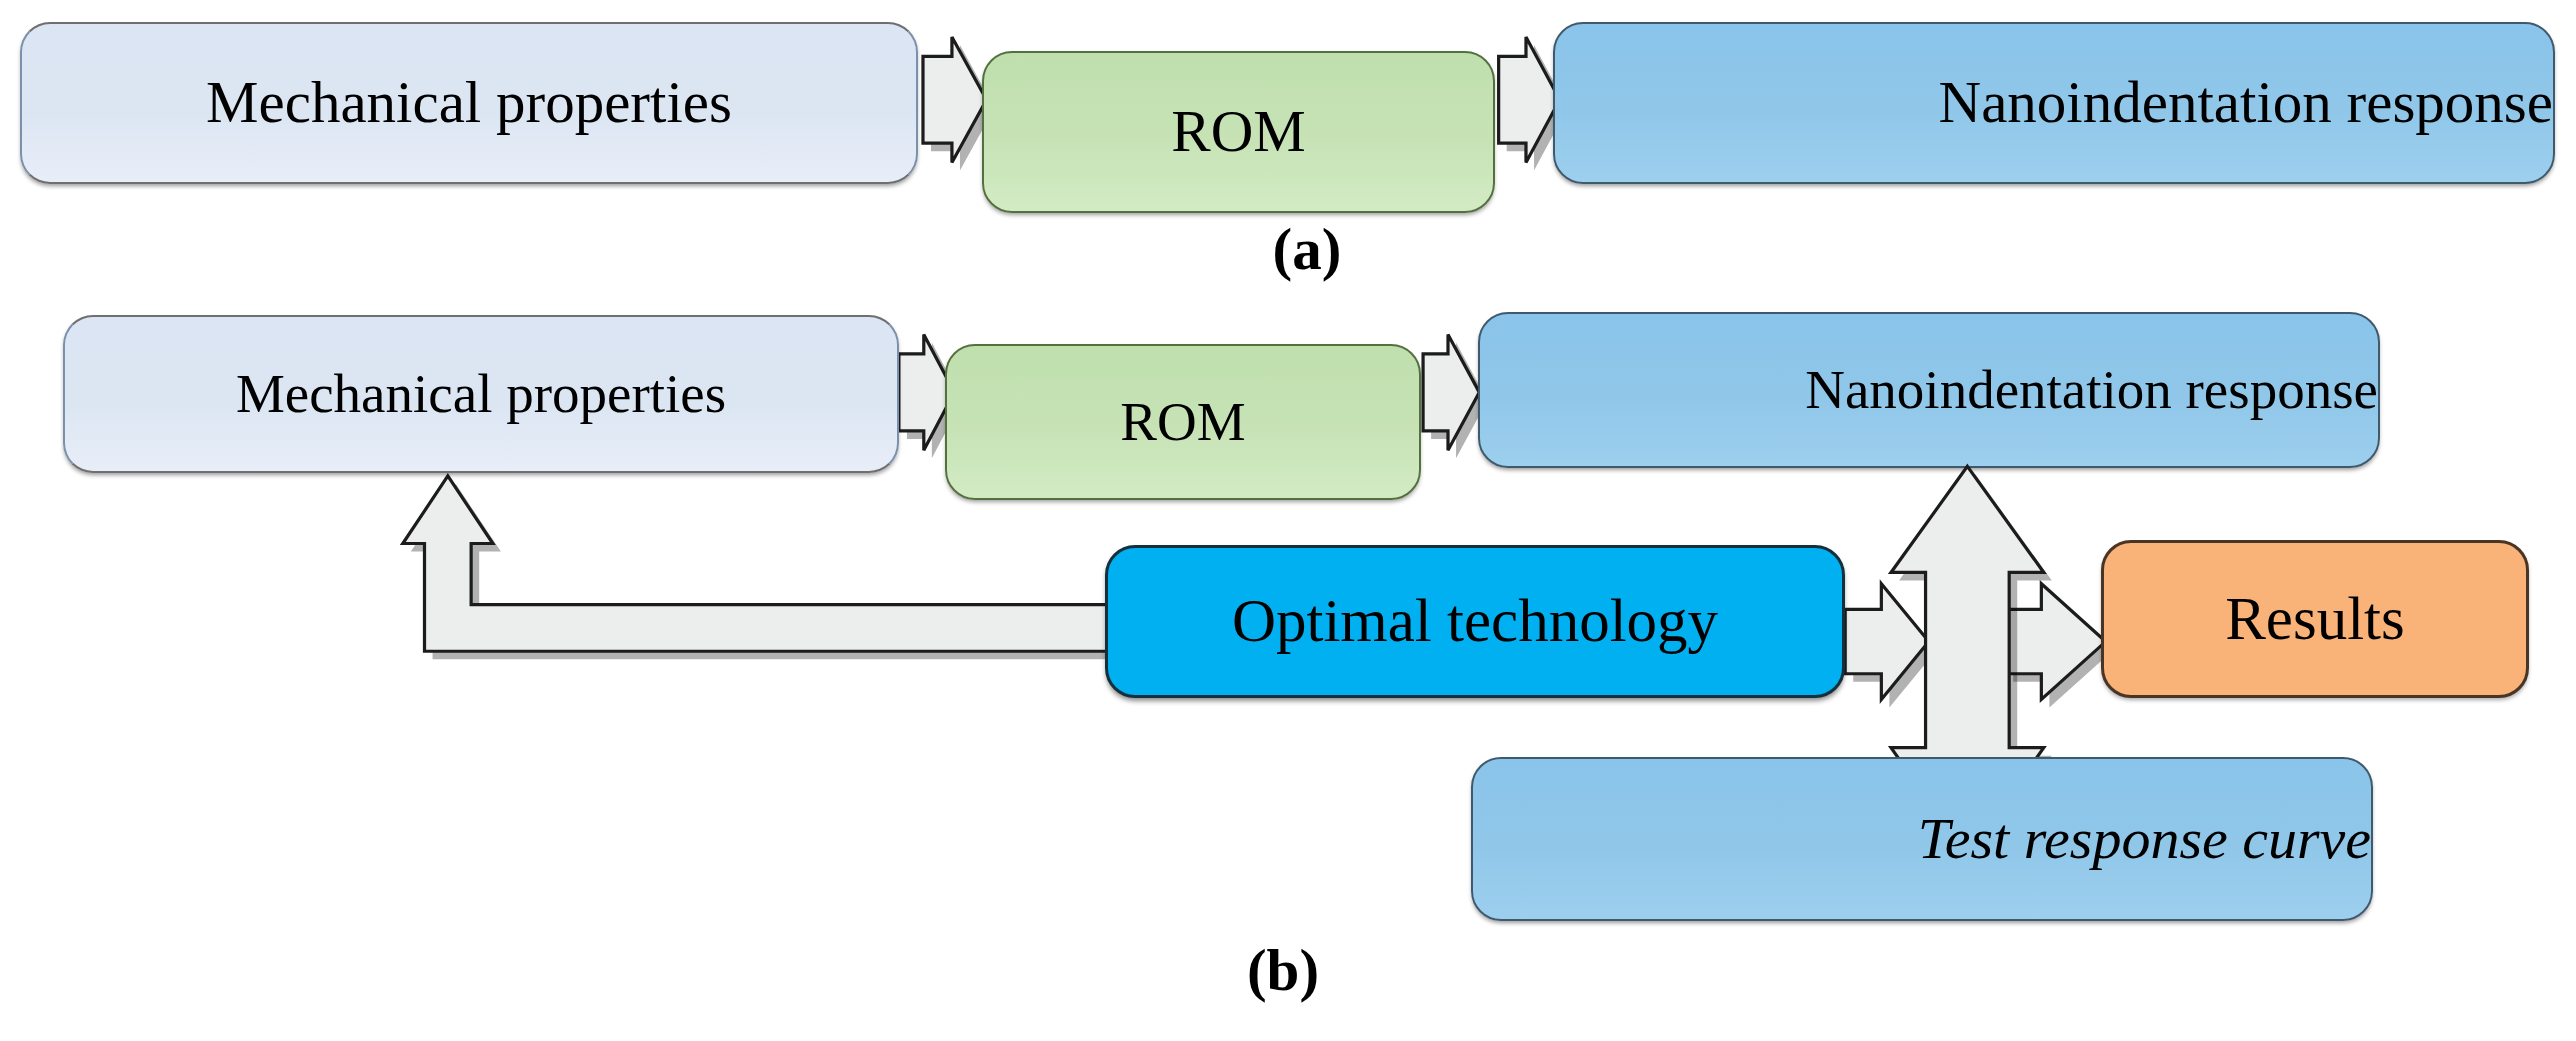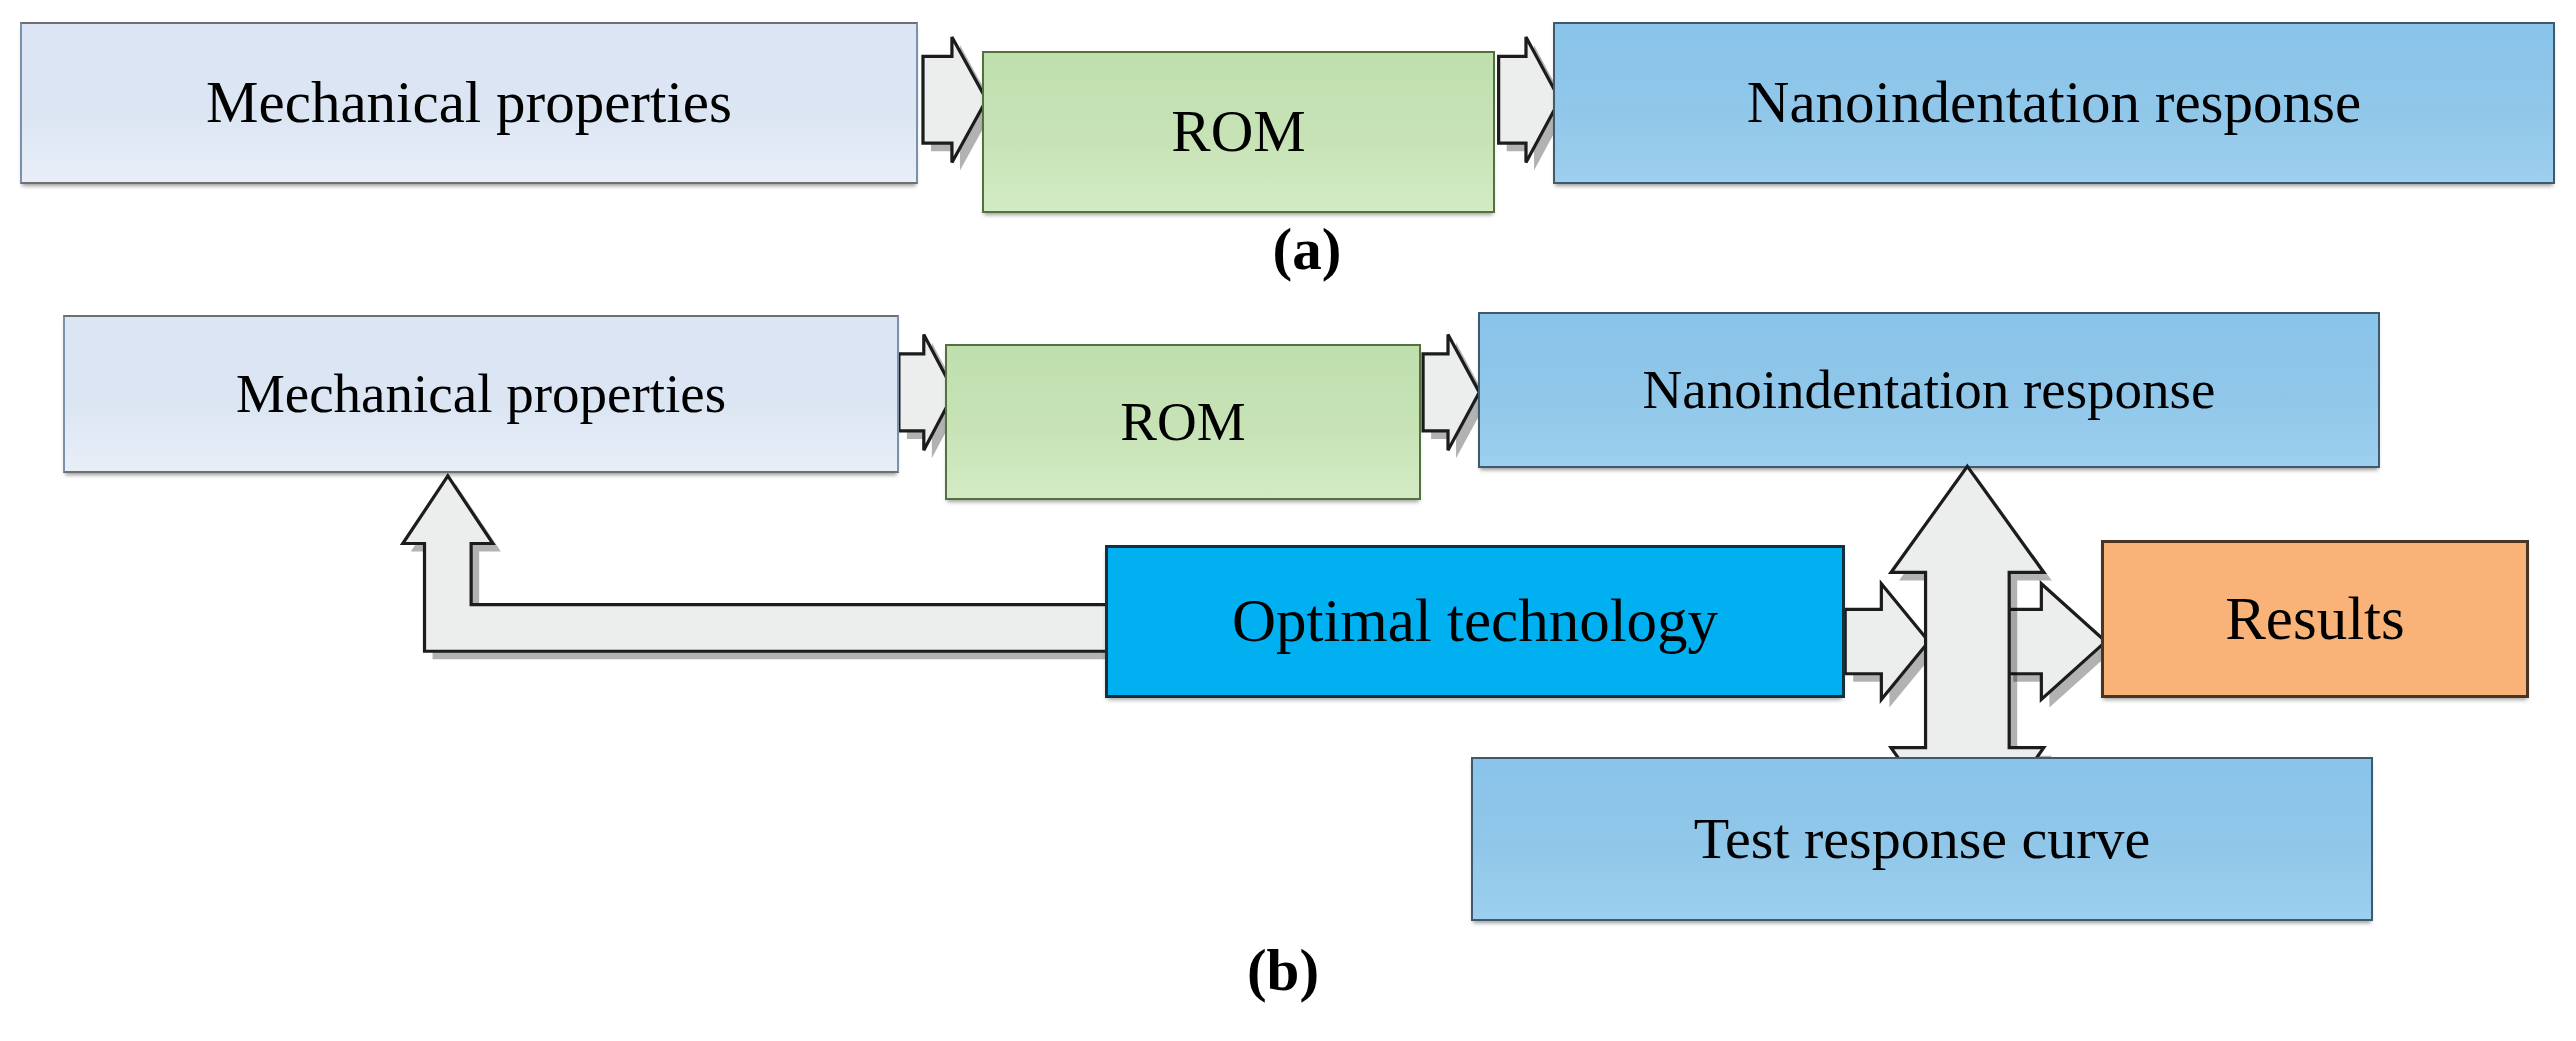--- a/index.html
+++ b/index.html
@@ -25,39 +25,41 @@
     box-sizing: border-box;
     display: flex;
     align-items: center;
     justify-content: center;
     color: #000000;
     font-family: "Liberation Serif", serif;
     text-align: center;
     line-height: 1.05;
     white-space: nowrap;
     z-index: 5;
+    border-radius: 30px;
   }
   
   .box-lavender {
     background: linear-gradient(180deg,#dbe5f3 0%,#dce6f3 58%,#e8eef8 100%);
     border: 2.4px solid #7b90ab;
     border-top-color: #6f6f6f;
     border-bottom-color: #6f6f6f;
     box-shadow: 0 3.2px 4px -1.6px rgba(0,0,0,0.40);
   }
   .box-green {
     background: linear-gradient(180deg,#bfdfae 0%,#c7e3b6 55%,#d3ebc4 100%);
     border: 2.4px solid #55703f;
     box-shadow: 0 3.2px 4px -1.6px rgba(0,0,0,0.38);
     margin-top: 29px;
   }
   .box-blue {
     background: linear-gradient(180deg,#8ac4ea 0%,#90c7e9 55%,#9dcfee 100%);
     border: 2.4px solid #3f596d;
     box-shadow: 0 3.2px 4px -1.6px rgba(0,0,0,0.40);
+    justify-content: flex-end;
   }
   .box-cyan {
     background: #00b0f0;
     border: 3.2px solid #13303c;
     box-shadow: 0 4px 4.8px -1.6px rgba(0,0,0,0.45);
   }
   .box-orange {
     background: #f9b278;
     border: 3.2px solid #4a3524;
     box-shadow: 0 3.2px 4px -1.6px rgba(0,0,0,0.35);
@@ -163,21 +165,21 @@
   </div>
 
   <div class="box box-cyan" style="left:1105px; top:545px; width:740px; height:153px; font-size:61px;">
     <span>Optimal technology</span>
   </div>
 
   <div class="box box-orange" style="left:2101px; top:540px; width:428px; height:158px; font-size:61px; z-index:9;">
     <span>Results</span>
   </div>
 
-  <div class="box box-blue" style="left:1471px; top:757px; width:902px; height:164px; font-size:58px; z-index:9;">
+  <div class="box box-blue" style="left:1471px; top:757px; width:902px; height:164px; font-size:58px; z-index:9;font-style:italic;">
     <span>Test response curve</span>
   </div>
 
   <svg class="arrow-layer arrow-layer-top" viewBox="0 0 3204 1296">
     <g>
       <path class="blockarrow-sh" d="M2452,584 L2547,716 L2504,716 L2504,934 L2547,934 L2452,1068 L2357,934 L2400,934 L2400,716 L2357,716 Z" transform="translate(5,6)"></path>
       <path class="blockarrow" d="M2447,580 L2542,712 L2499,712 L2499,930 L2542,930 L2447,1064 L2352,930 L2395,930 L2395,712 L2352,712 Z"></path>
     </g>
   </svg>
 

